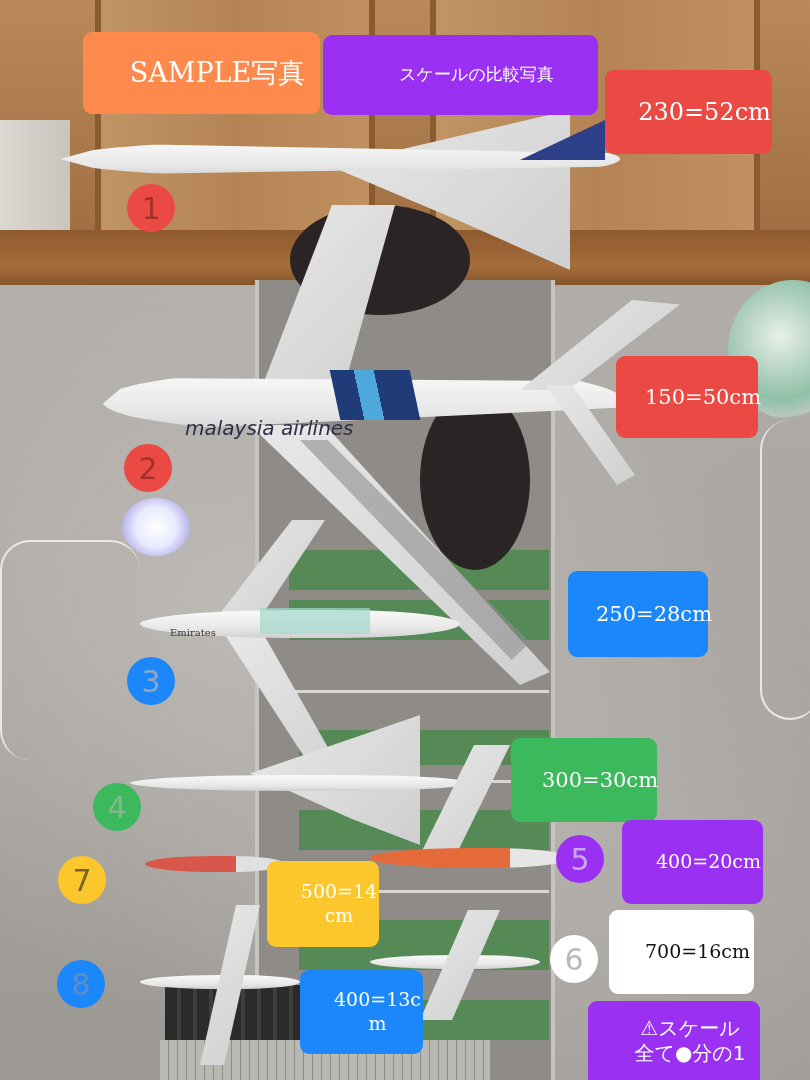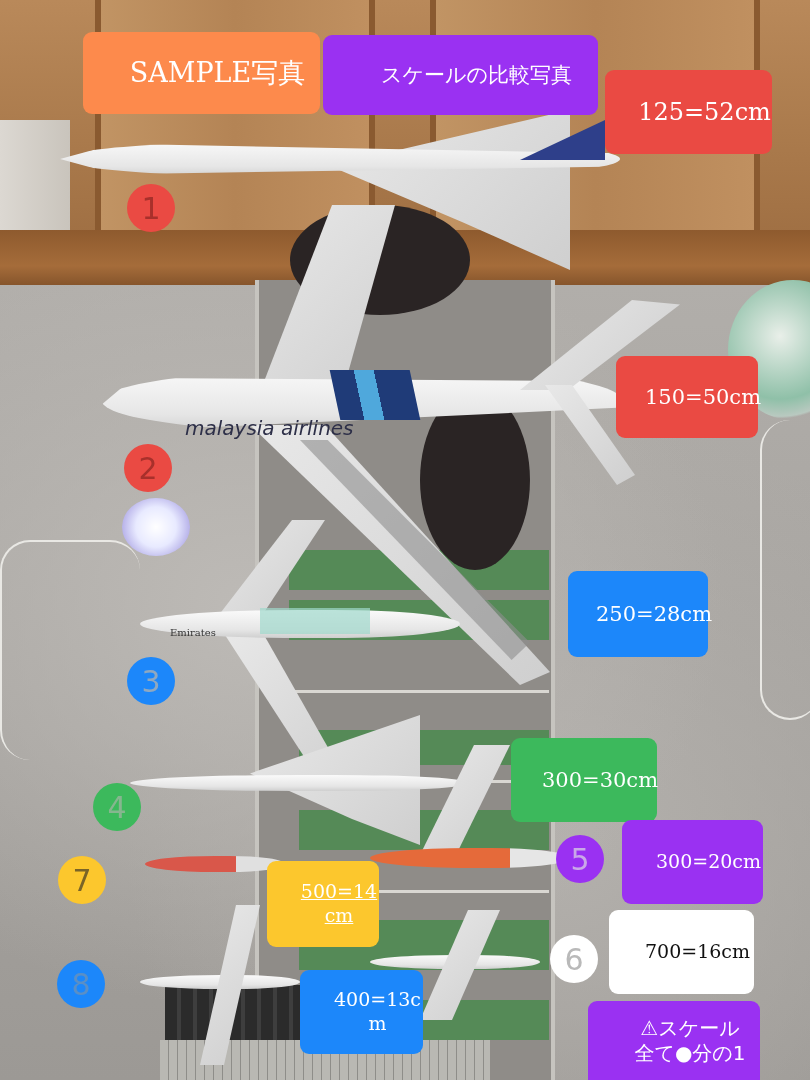--- a/index.html
+++ b/index.html
@@ -142,29 +142,29 @@
   <div class="fuselage" style="left:370px;top:955px;width:170px;height:14px;"></div>
   <div class="wing" style="left:420px;top:910px;width:80px;height:110px;clip-path:polygon(60% 0,100% 0,40% 100%,0 100%);"></div>
   <div class="fuselage" style="left:140px;top:975px;width:160px;height:14px;"></div>
   <div class="wing" style="left:200px;top:905px;width:60px;height:160px;clip-path:polygon(60% 0,100% 0,40% 100%,0 100%);"></div>
 </div>
 
 <div class="label serif" style="left:83px;top:32px;width:237px;height:82px;background:#fd8a4c;font-size:27px;">
   <span>SAMPLE写真</span>
 </div>
 
-<div class="label sans" style="left:323px;top:35px;width:275px;height:80px;background:#9a31f2;font-size:21px;">
+<div class="label sans" style="left:323px;top:35px;width:275px;height:80px;background:#9a31f2;font-size:17px;">
   <span>スケールの比較写真</span>
 </div>
 
 <div class="badge" style="left:127px;top:184px;background:#ea4a43;color:#a8302b;">
   <span>1</span>
 </div>
 <div class="label serif" style="left:605px;top:70px;width:167px;height:84px;background:#ea4a43;font-size:24px;">
-  <span>125=52cm</span>
+  <span>230=52cm</span>
 </div>
 
 <div class="badge" style="left:124px;top:444px;background:#ea4a43;color:#a8302b;">
   <span>2</span>
 </div>
 <div class="label serif" style="left:616px;top:356px;width:142px;height:82px;background:#ea4a43;font-size:21px;">
   <span>150=50cm</span>
 </div>
 
 <div class="badge" style="left:127px;top:657px;background:#1c87fa;color:#8fa8c0;">
@@ -178,34 +178,34 @@
   <span>4</span>
 </div>
 <div class="label serif" style="left:511px;top:738px;width:146px;height:84px;background:#3cb95c;font-size:21px;">
   <span>300=30cm</span>
 </div>
 
 <div class="badge" style="left:556px;top:835px;background:#9a31f2;color:#c9a8e8;">
   <span>5</span>
 </div>
 <div class="label serif" style="left:622px;top:820px;width:141px;height:84px;background:#9a31f2;font-size:19px;">
-  <span>300=20cm</span>
+  <span>400=20cm</span>
 </div>
 
 <div class="badge" style="left:550px;top:935px;background:#ffffff;color:#b9b9b9;">
   <span>6</span>
 </div>
 <div class="label serif" style="left:609px;top:910px;width:145px;height:84px;background:#ffffff;color:#111111;font-size:19px;">
   <span>700=16cm</span>
 </div>
 
 <div class="badge" style="left:58px;top:856px;background:#fcc72d;color:#7a6427;">
   <span>7</span>
 </div>
-<div class="label serif" style="left:267px;top:861px;width:112px;height:86px;background:#fcc72d;font-size:19px;flex-direction:column;text-decoration:underline;">
+<div class="label serif" style="left:267px;top:861px;width:112px;height:86px;background:#fcc72d;font-size:19px;flex-direction:column;">
   <span>500=14</span>
   <span>cm</span>
 </div>
 
 <div class="badge" style="left:57px;top:960px;background:#1c87fa;color:#5a8fc6;">
   <span>8</span>
 </div>
 <div class="label serif" style="left:300px;top:970px;width:123px;height:84px;background:#1c87fa;font-size:19px;flex-direction:column;">
   <span>400=13c</span>
   <span>m</span>

